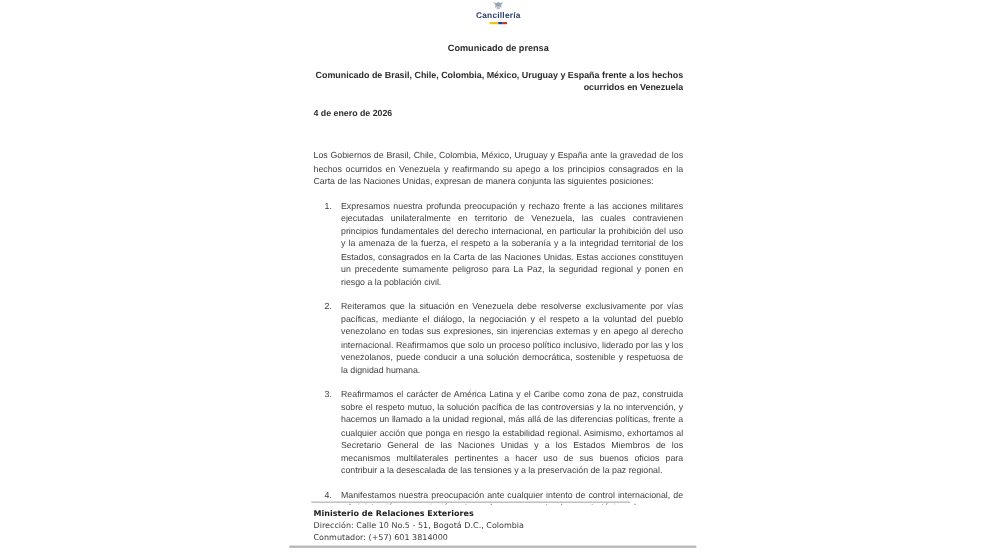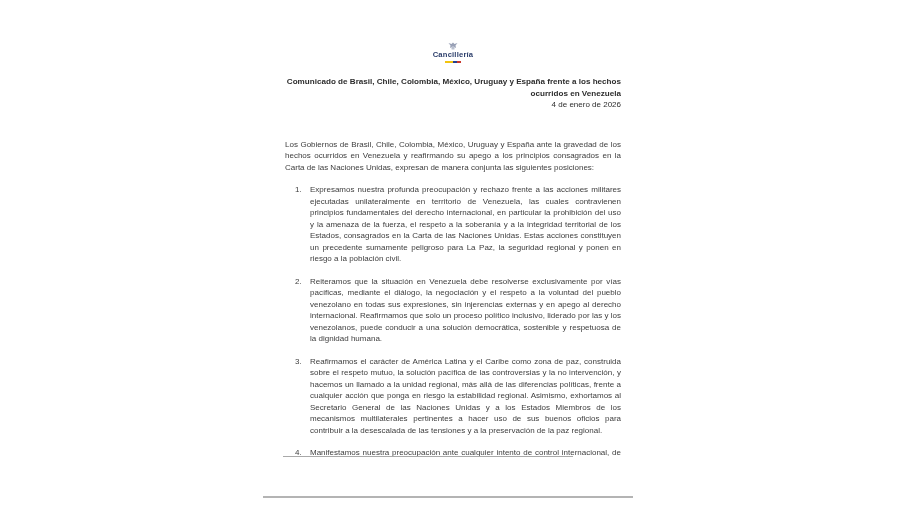--- a/index.html
+++ b/index.html
@@ -15,21 +15,21 @@
     left: 285px;
     top: 0;
     width: 336px;
     height: 460px;
     overflow: hidden;
     font-family: "Liberation Sans", sans-serif;
     font-size: 8px;
     line-height: 11.5px;
     color: #3d3d3d;
   }
-  .logo { text-align: center; padding-top: 1px; margin-top: 41px; }
+  .logo { text-align: center; padding-top: 1px; }
   .crest { width: 12px; height: 8px; display: block; margin: 0 auto; }
   .logo-text {
     font-size: 7.6px;
     font-weight: bold;
     color: #2c3e6b;
     line-height: 9px;
     letter-spacing: 0.2px;
   }
   .flag-bar { width: 16px; height: 2px; margin: 2px auto 0 auto; display: flex; }
   .flag-y { flex: 2 0 0; background: #f2c40f; }
@@ -45,22 +45,22 @@
   }
   .heading {
     margin-top: 13px;
     font-weight: bold;
     font-size: 8.1px;
     line-height: 11.5px;
     color: #2d2d2d;
     text-align: right;
   }
   .date-line {
-    text-align: right;
-    font-weight: normal;
+    margin-top: 11px;
+    font-weight: bold;
     font-size: 8px;
     color: #2d2d2d;
   }
   .intro { margin-top: 28px; text-align: justify; }
   .positions { margin-top: 6px; }
   .item { display: flex; margin-top: 11px; }
   .item .num {
     flex: 0 0 25px;
     box-sizing: border-box;
     padding-left: 10px;
@@ -110,20 +110,21 @@
         <rect x="9" y="9" width="6" height="6" rx="1" fill="#b9c0cf"></rect>
       </svg>
       <div class="logo-text">Cancillería</div>
       <div class="flag-bar">
         <span class="flag-y"></span>
         <span class="flag-b"></span>
         <span class="flag-r"></span>
       </div>
     </div>
 
+    <div class="press-title">Comunicado de prensa</div>
 
     <div class="heading">Comunicado de Brasil, Chile, Colombia, México, Uruguay y España frente a los hechos ocurridos en Venezuela</div>
 
     <div class="date-line">4 de enero de 2026</div>
 
     <div class="intro">Los Gobiernos de Brasil, Chile, Colombia, México, Uruguay y España ante la gravedad de los hechos ocurridos en Venezuela y reafirmando su apego a los principios consagrados en la Carta de las Naciones Unidas, expresan de manera conjunta las siguientes posiciones:</div>
 
     <div class="positions">
       <div class="item">
         <span class="num">1.</span>
@@ -140,16 +141,21 @@
       <div class="item">
         <span class="num">4.</span>
         <span class="txt">Manifestamos nuestra preocupación ante cualquier intento de control internacional, de administración o apropiación externa de recursos naturales o estratégicos, lo que</span>
       </div>
     </div>
 
   </div>
 
   <div class="footer-rule"></div>
 
+  <div class="footer">
+    <div class="f-bold">Ministerio de Relaciones Exteriores</div>
+    <div>Dirección: Calle 10 No.5 - 51, Bogotá D.C., Colombia</div>
+    <div>Conmutador: (+57) 601 3814000</div>
+  </div>
 
   <div class="bottom-bar"></div>
 
 </div>
 
 </body></html>

